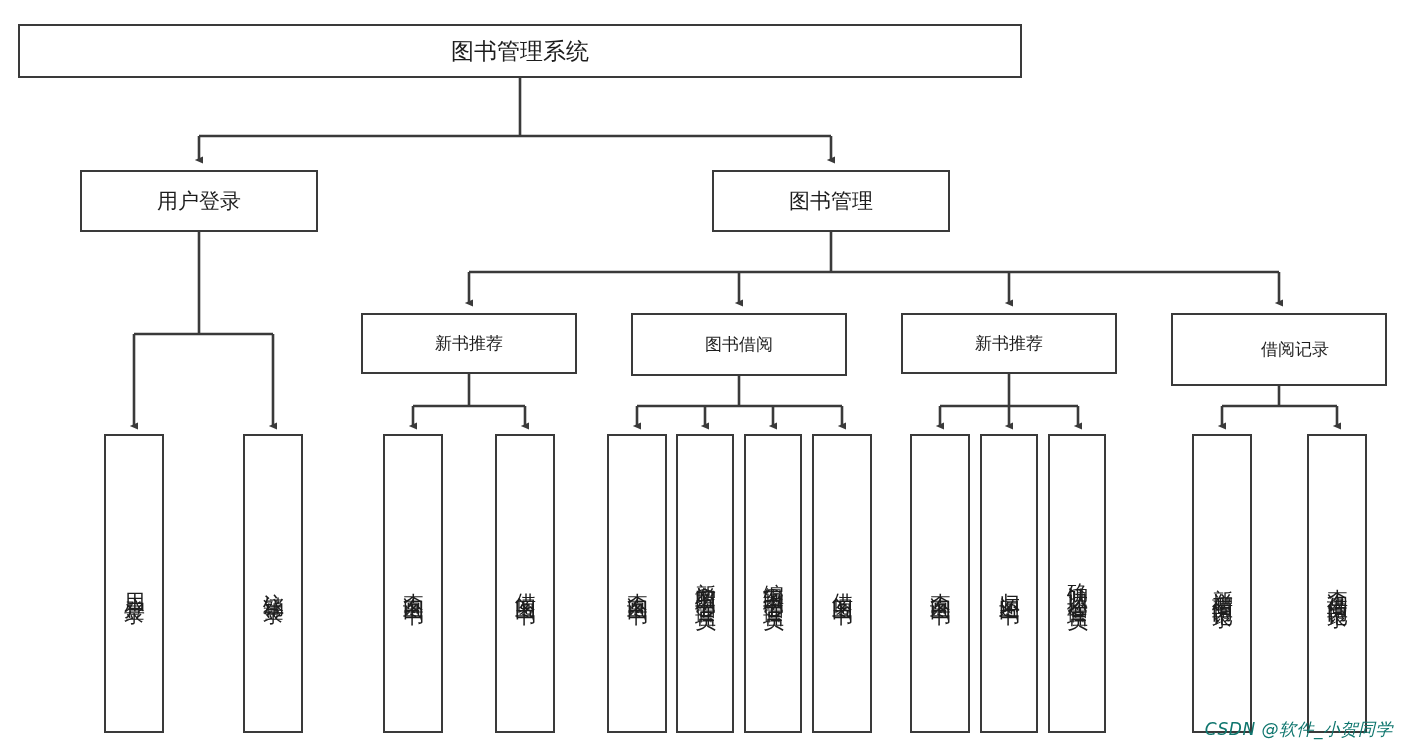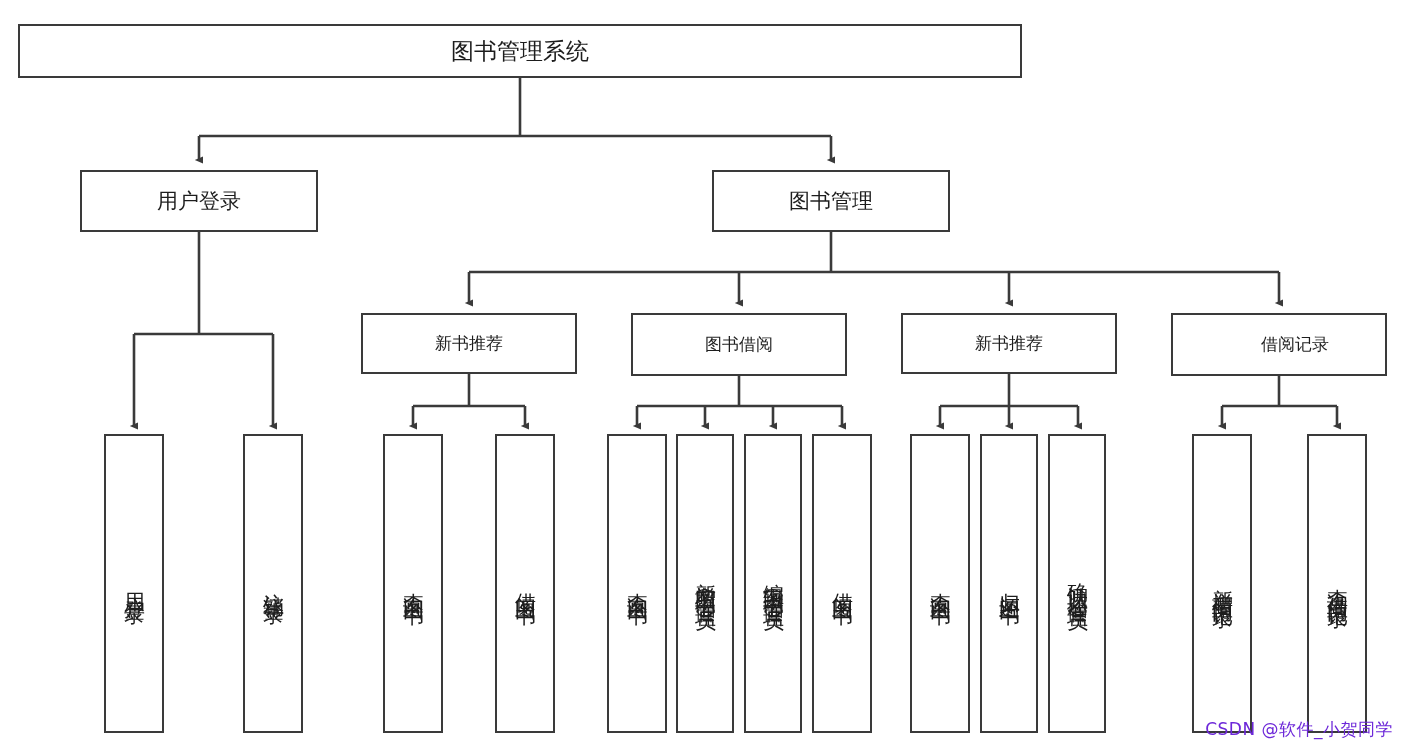--- a/index.html
+++ b/index.html
@@ -54,23 +54,24 @@
     text-orientation: upright;
     letter-spacing: 4px;
     line-height: 1;
     max-height: 270px;
   }
   .watermark {
     position: absolute;
     right: 12px;
     bottom: 6px;
     font-size: 17px;
-    color: #6d28d9;
+    color: #0f766e;
     white-space: nowrap;
     letter-spacing: 0.5px;
+    font-style: italic;
   }
 </style>
 </head>
 <body>
 
 <div id="canvas">
 
   <svg id="edges" viewBox="0 0 1405 747" xmlns="http://www.w3.org/2000/svg">
     <defs>
       <marker id="arrow" markerWidth="9" markerHeight="9" refX="4.2" refY="4.4" orient="auto" markerUnits="userSpaceOnUse">
@@ -137,21 +138,21 @@
 
   <div class="node h l2" style="left:361px; top:313px; width:216px; height:61px;">
     <span class="lbl">新书推荐</span>
   </div>
   <div class="node h l2" style="left:631px; top:313px; width:216px; height:63px;">
     <span class="lbl">图书借阅</span>
   </div>
   <div class="node h l2" style="left:901px; top:313px; width:216px; height:61px;">
     <span class="lbl">新书推荐</span>
   </div>
-  <div class="node h l2" style="left:1171px; top:313px; width:216px; height:63px;padding-left:32px;">
+  <div class="node h l2" style="left:1171px; top:313px; width:216px; height:73px;padding-left:32px;">
     <span class="lbl">借阅记录</span>
   </div>
 
   <div class="node v" style="left:104px; top:434px; width:60px; height:299px;">
     <span class="lbl">用户登录</span>
   </div>
   <div class="node v" style="left:243px; top:434px; width:60px; height:299px;">
     <span class="lbl">注销登录</span>
   </div>
 

